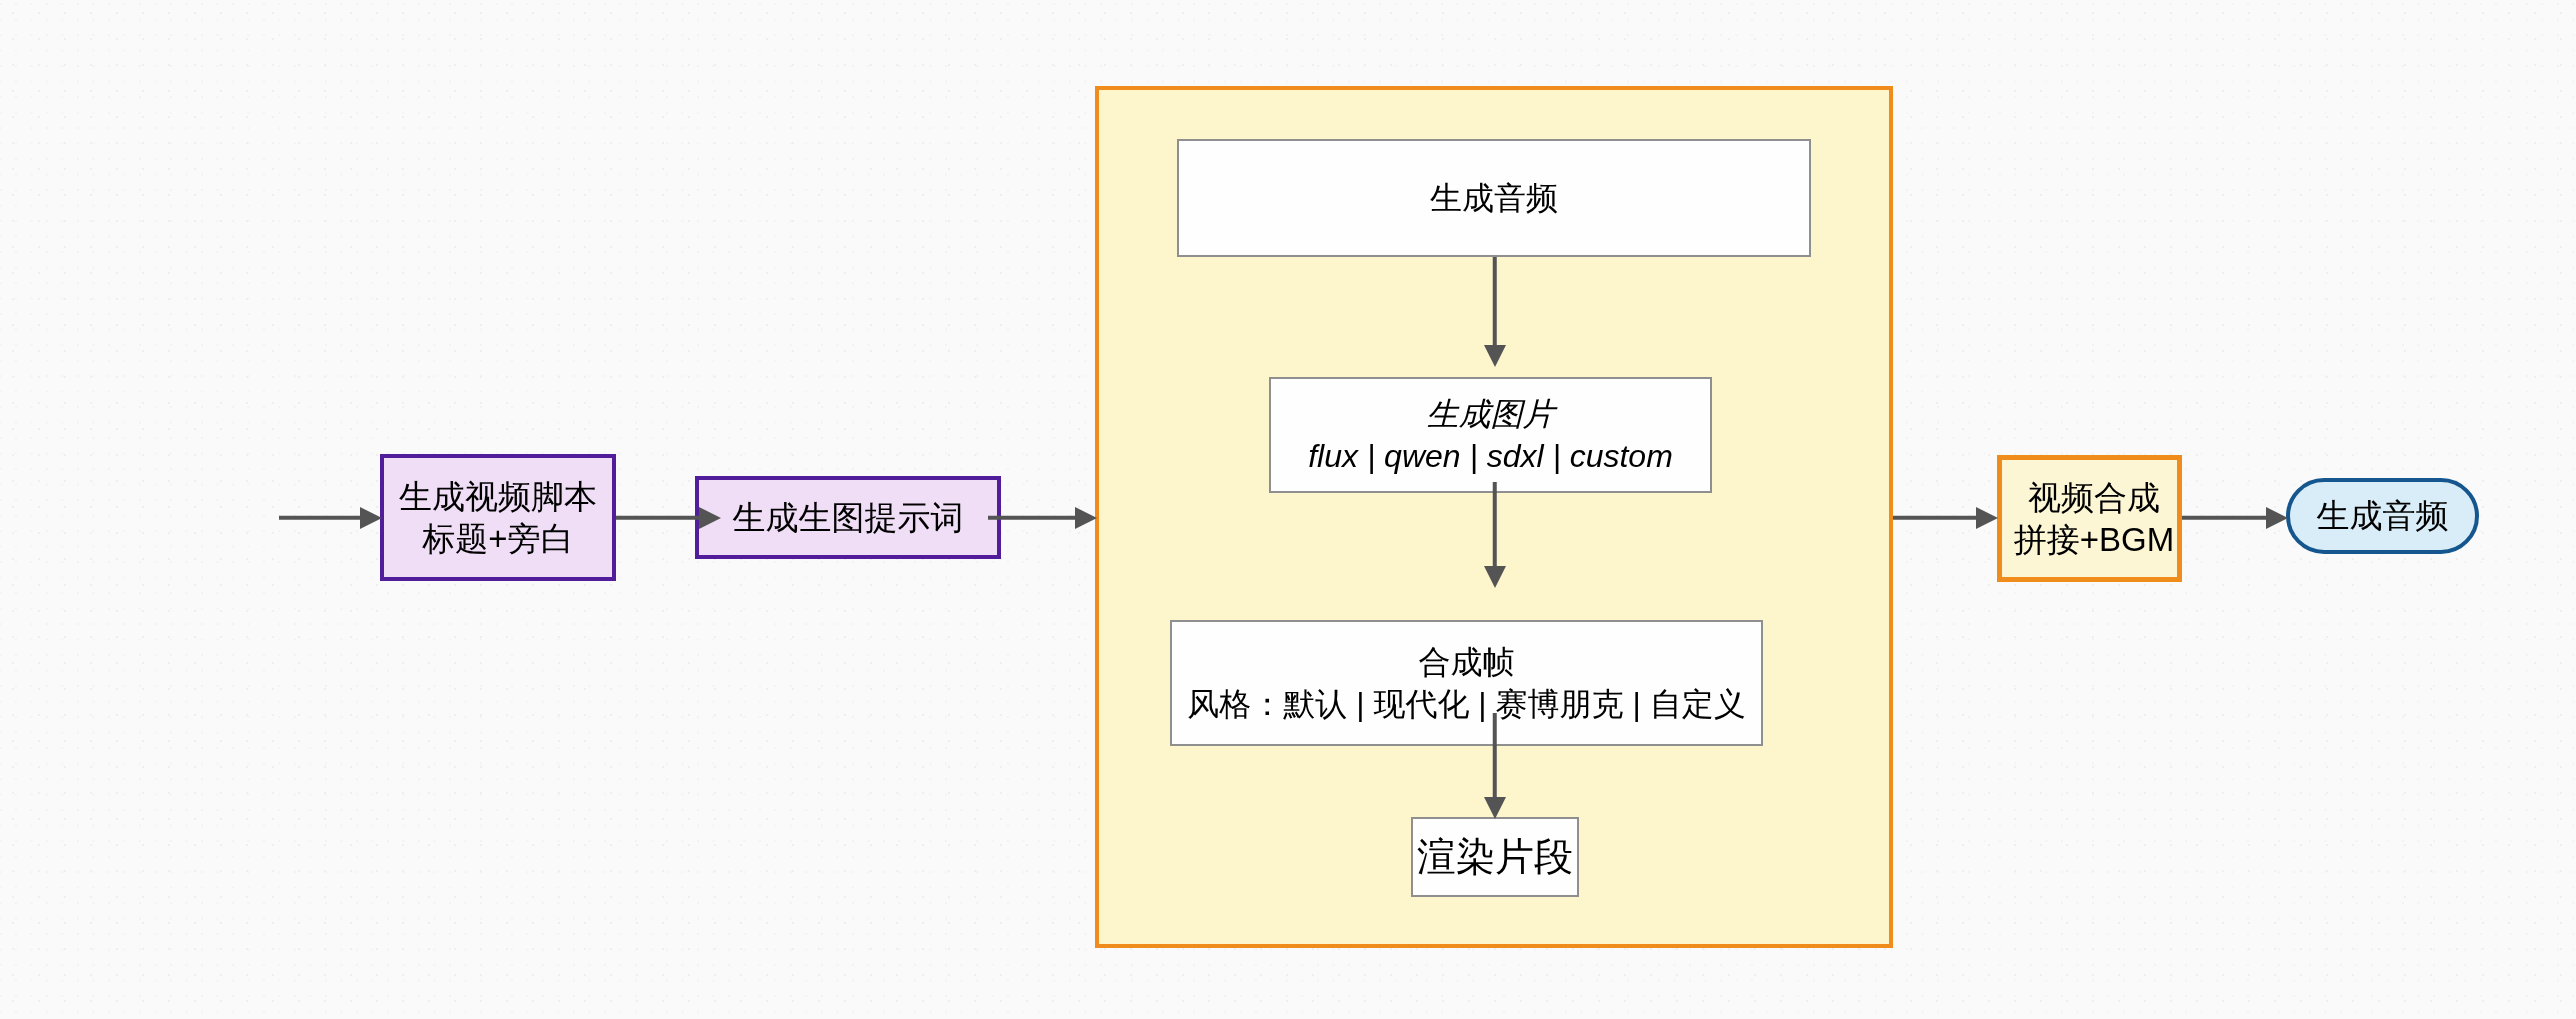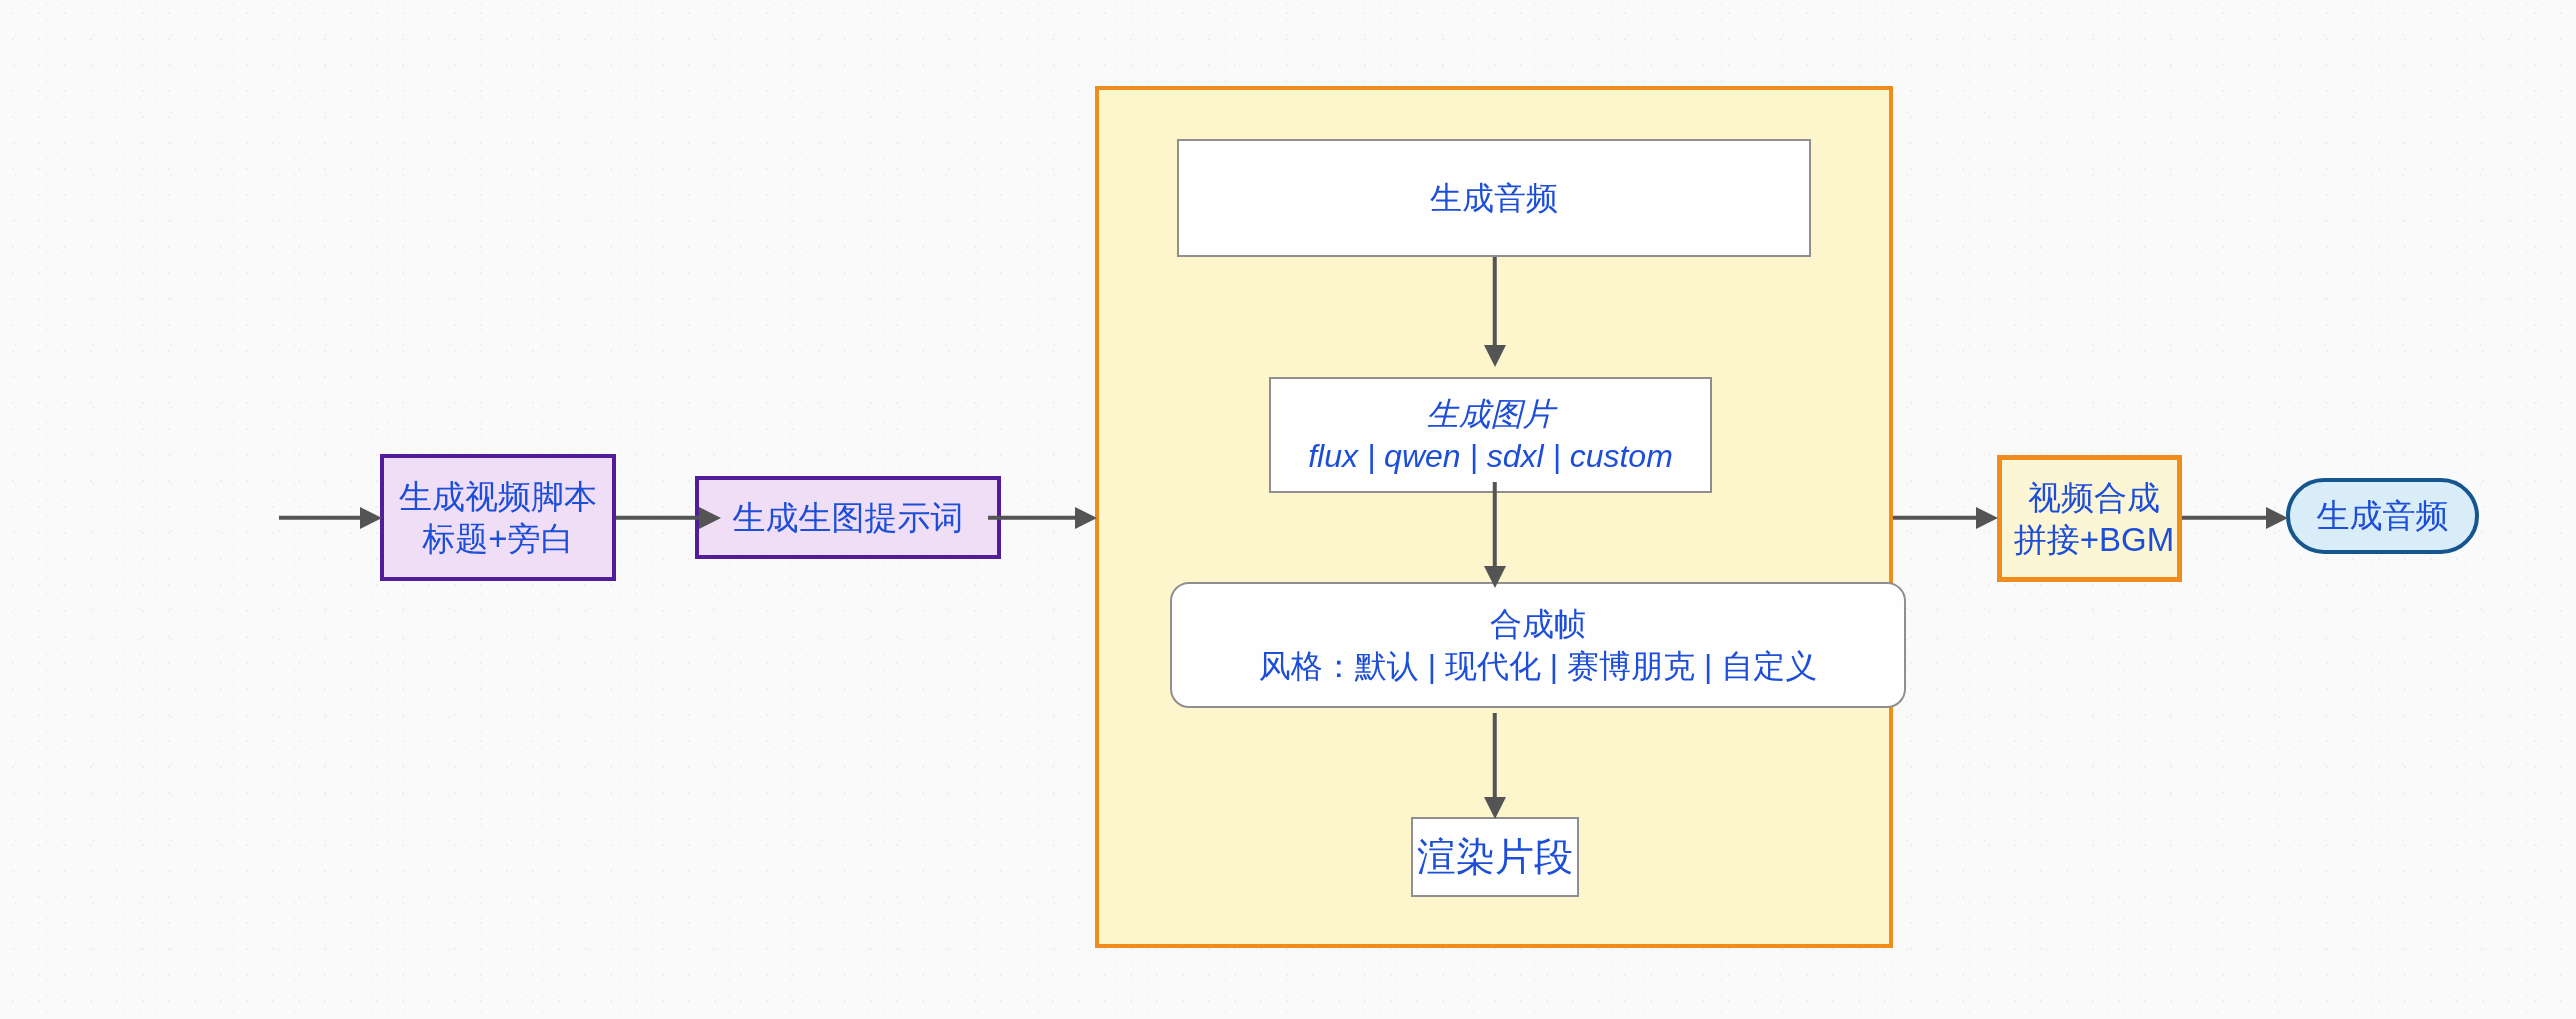--- a/index.html
+++ b/index.html
@@ -24,21 +24,21 @@
   .node {
     position: absolute;
     box-sizing: border-box;
     display: flex;
     flex-direction: column;
     align-items: center;
     justify-content: center;
     text-align: left;
     font-size: 33px;
     line-height: 42px;
-    color: #1d4ed8;
+    color: #000000;
   }
   .stadium {
     background: #d9edf8;
     border: 4.5px solid #15568e;
     border-radius: 40px;
   }
   .process {
     background: #f0def6;
     border: 4.5px solid #511d9b;
   }
@@ -132,21 +132,21 @@
 
   <div class="node step" style="left:1177px; top:139px; width:634px; height:118px;">
     <span>生成音频</span>
   </div>
 
   <div class="node step" style="left:1269px; top:377px; width:443px; height:116px;font-style:italic;">
     <span>生成图片</span>
     <span>flux | qwen | sdxl | custom</span>
   </div>
 
-  <div class="node step" style="left:1170px; top:582px; width:736px; height:126px;border-radius:19px;">
+  <div class="node step" style="left:1170px; top:620px; width:593px; height:126px;">
     <span>合成帧</span>
     <span>风格：默认 | 现代化 | 赛博朋克 | 自定义</span>
   </div>
 
   <div class="node step" style="left:1411px; top:817px; width:168px; height:80px; font-size:39px;">
     <span>渲染片段</span>
   </div>
 
   <div class="node compose" style="left:1997px; top:455px; width:185px; height:127px;padding-left:9px;">
     <span>视频合成</span>

